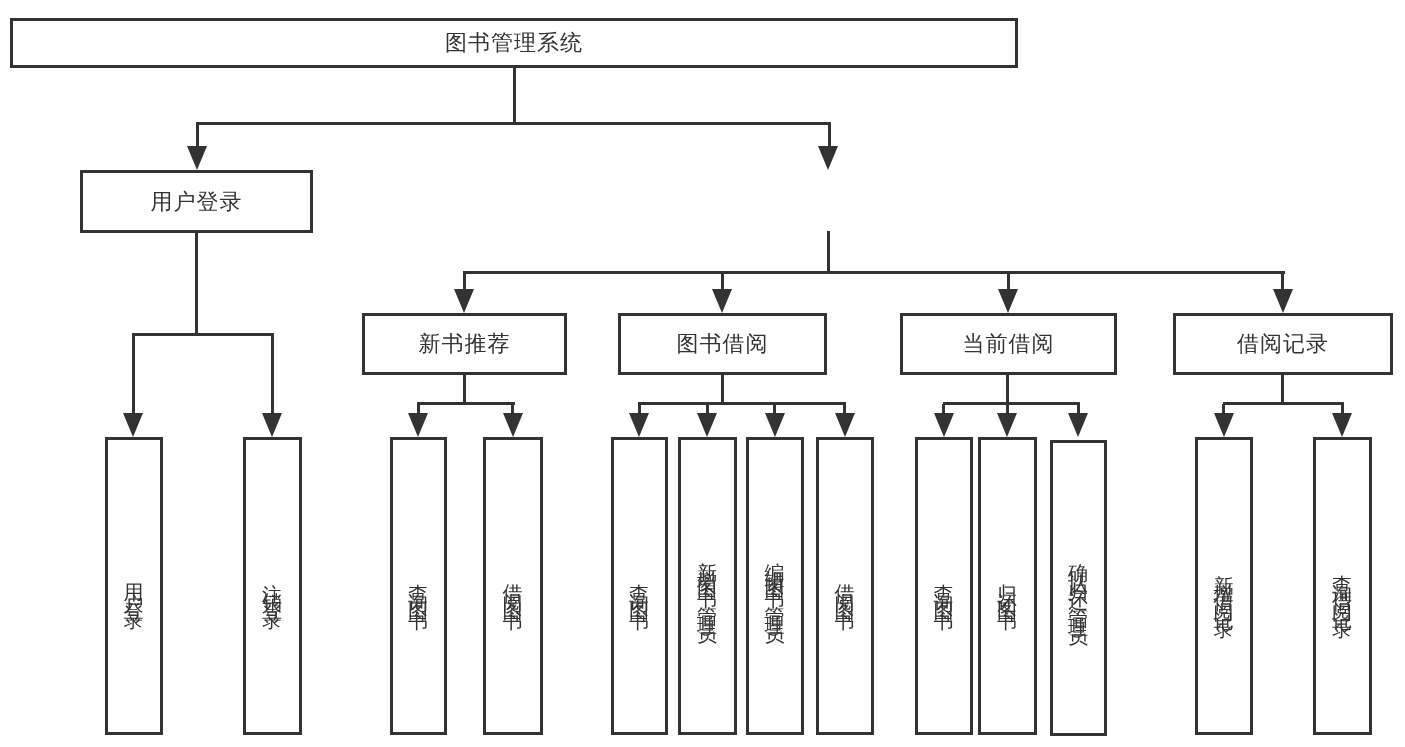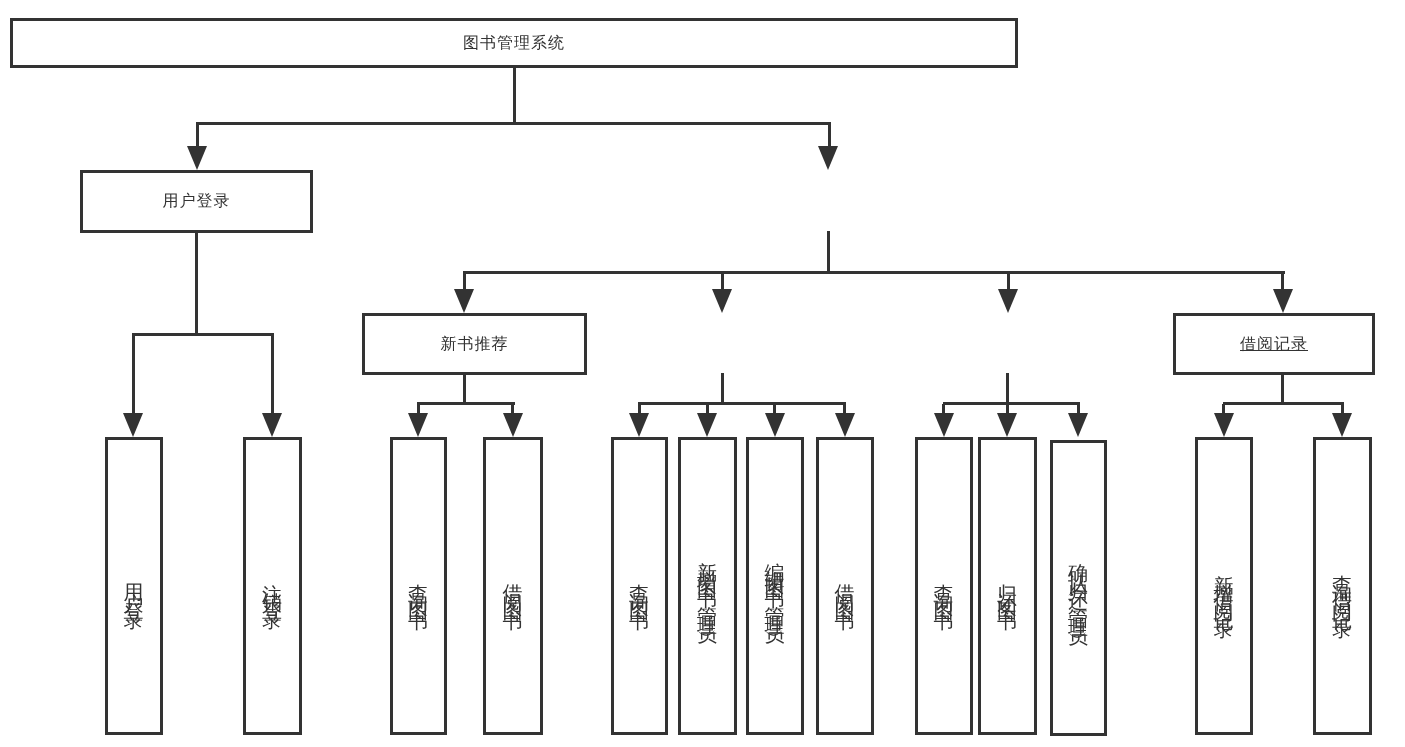--- a/index.html
+++ b/index.html
@@ -13,21 +13,21 @@
     overflow: hidden;
   }
   .hbox {
     position: absolute;
     box-sizing: border-box;
     border: 3px solid var(--box-border, #333333);
     background: #ffffff;
     display: flex;
     align-items: center;
     justify-content: center;
-    font-size: 16px;
+    font-size: 22px;
     letter-spacing: 1px;
     white-space: nowrap;
   }
   .vbox {
     position: absolute;
     box-sizing: border-box;
     border: 3px solid var(--box-border, #333333);
     background: #ffffff;
     display: flex;
     align-items: center;
@@ -90,22 +90,24 @@
   <div class="hline" style="left:463px; top:271px; width:822px;"></div>
   <div class="vline" style="left:463px; top:273px; height:18px;"></div>
   <div class="vline" style="left:721px; top:273px; height:18px;"></div>
   <div class="vline" style="left:1007px; top:273px; height:18px;"></div>
   <div class="vline" style="left:1281px; top:273px; height:18px;"></div>
   <div class="arrow" style="left:454px; top:289px;"></div>
   <div class="arrow" style="left:712px; top:289px;"></div>
   <div class="arrow" style="left:998px; top:289px;"></div>
   <div class="arrow" style="left:1273px; top:289px;"></div>
 
-  <div class="hbox" style="left:362px; top:313px; width:225px; height:62px;">新书推荐</div>
-  <div class="hbox" style="left:1173px; top:313px; width:202px; height:62px;text-decoration:underline;">借阅记录</div>
+  <div class="hbox" style="left:362px; top:313px; width:205px; height:62px;">新书推荐</div>
+  <div class="hbox" style="left:618px; top:313px; width:209px; height:62px;">图书借阅</div>
+  <div class="hbox" style="left:900px; top:313px; width:217px; height:62px;">当前借阅</div>
+  <div class="hbox" style="left:1173px; top:313px; width:220px; height:62px;">借阅记录</div>
 
   <div class="vline" style="left:463px; top:373px; height:31px;"></div>
   <div class="hline" style="left:417px; top:402px; width:98px;"></div>
   <div class="vline" style="left:417px; top:404px; height:12px;"></div>
   <div class="vline" style="left:511px; top:404px; height:12px;"></div>
   <div class="arrow" style="left:408px; top:413px;"></div>
   <div class="arrow" style="left:503px; top:413px;"></div>
 
   <div class="vline" style="left:721px; top:373px; height:31px;"></div>
   <div class="hline" style="left:638px; top:402px; width:208px;"></div>

